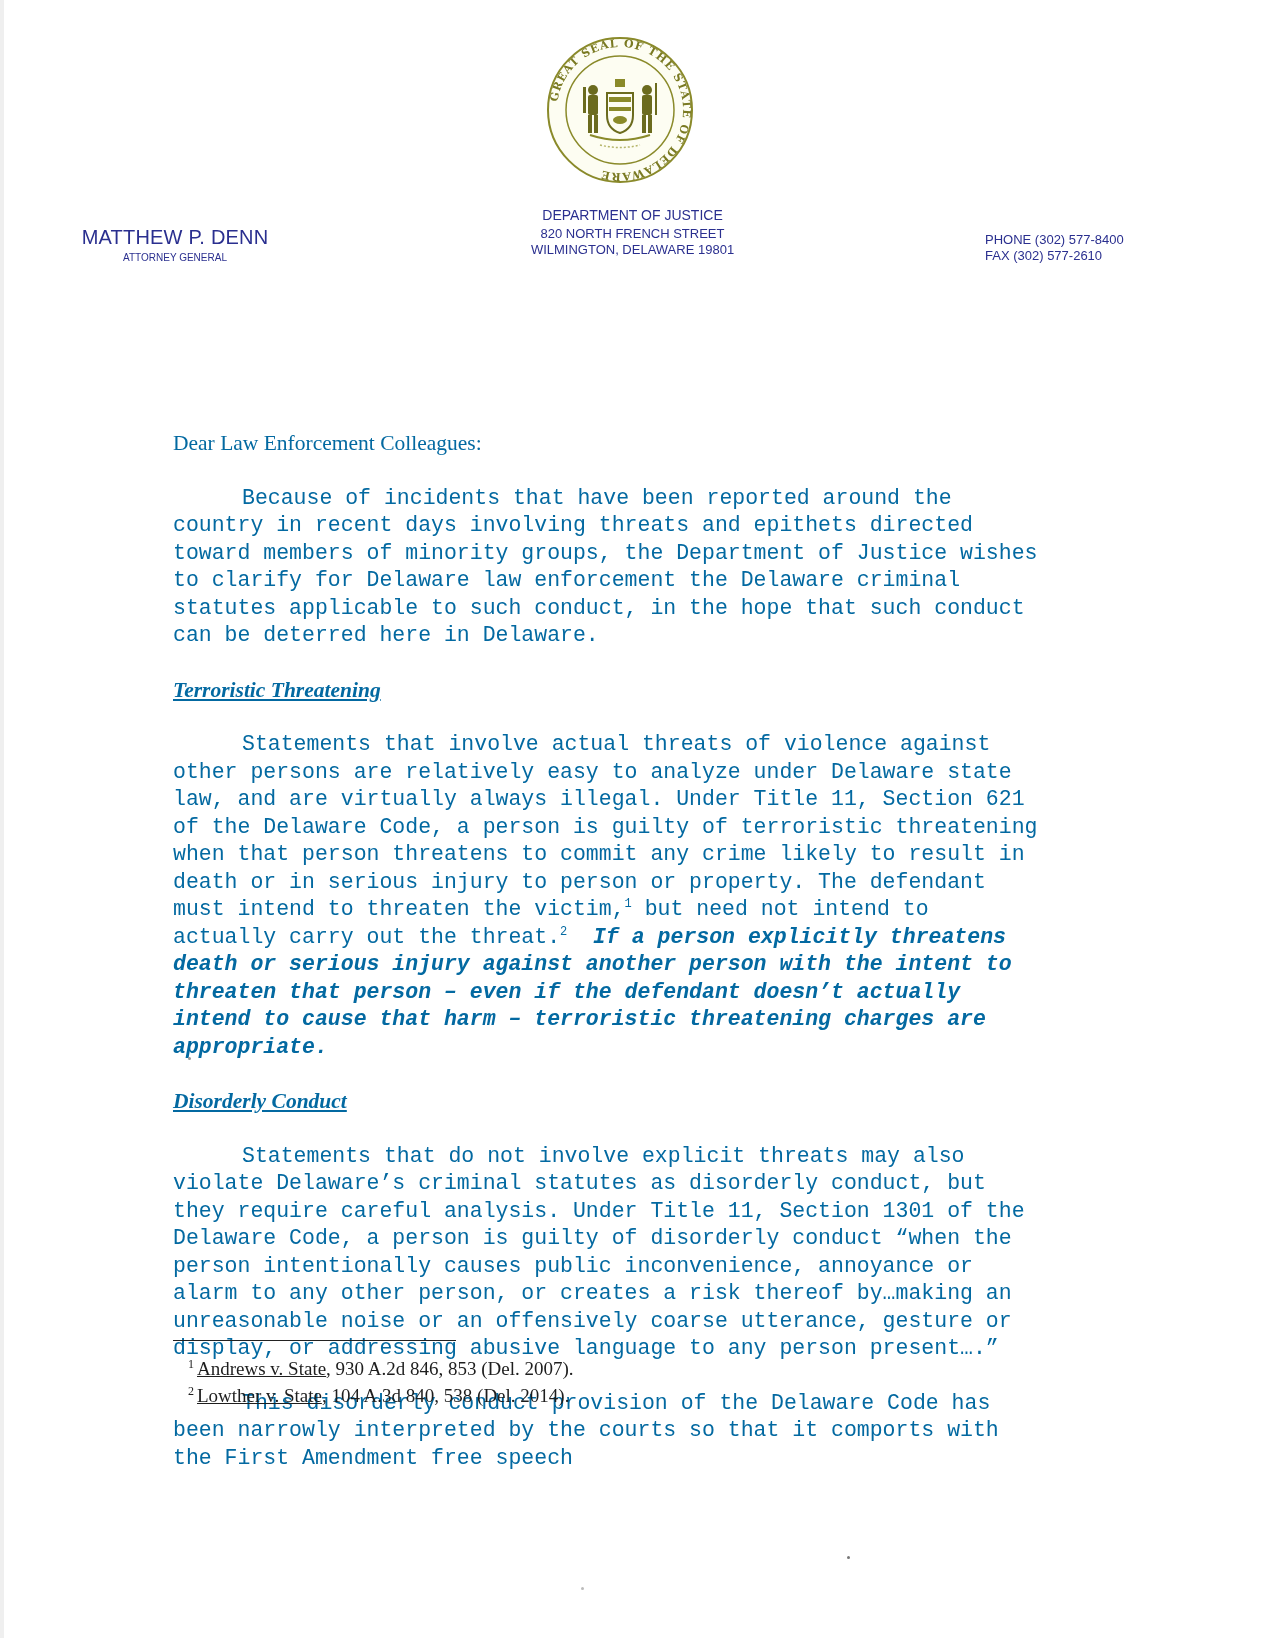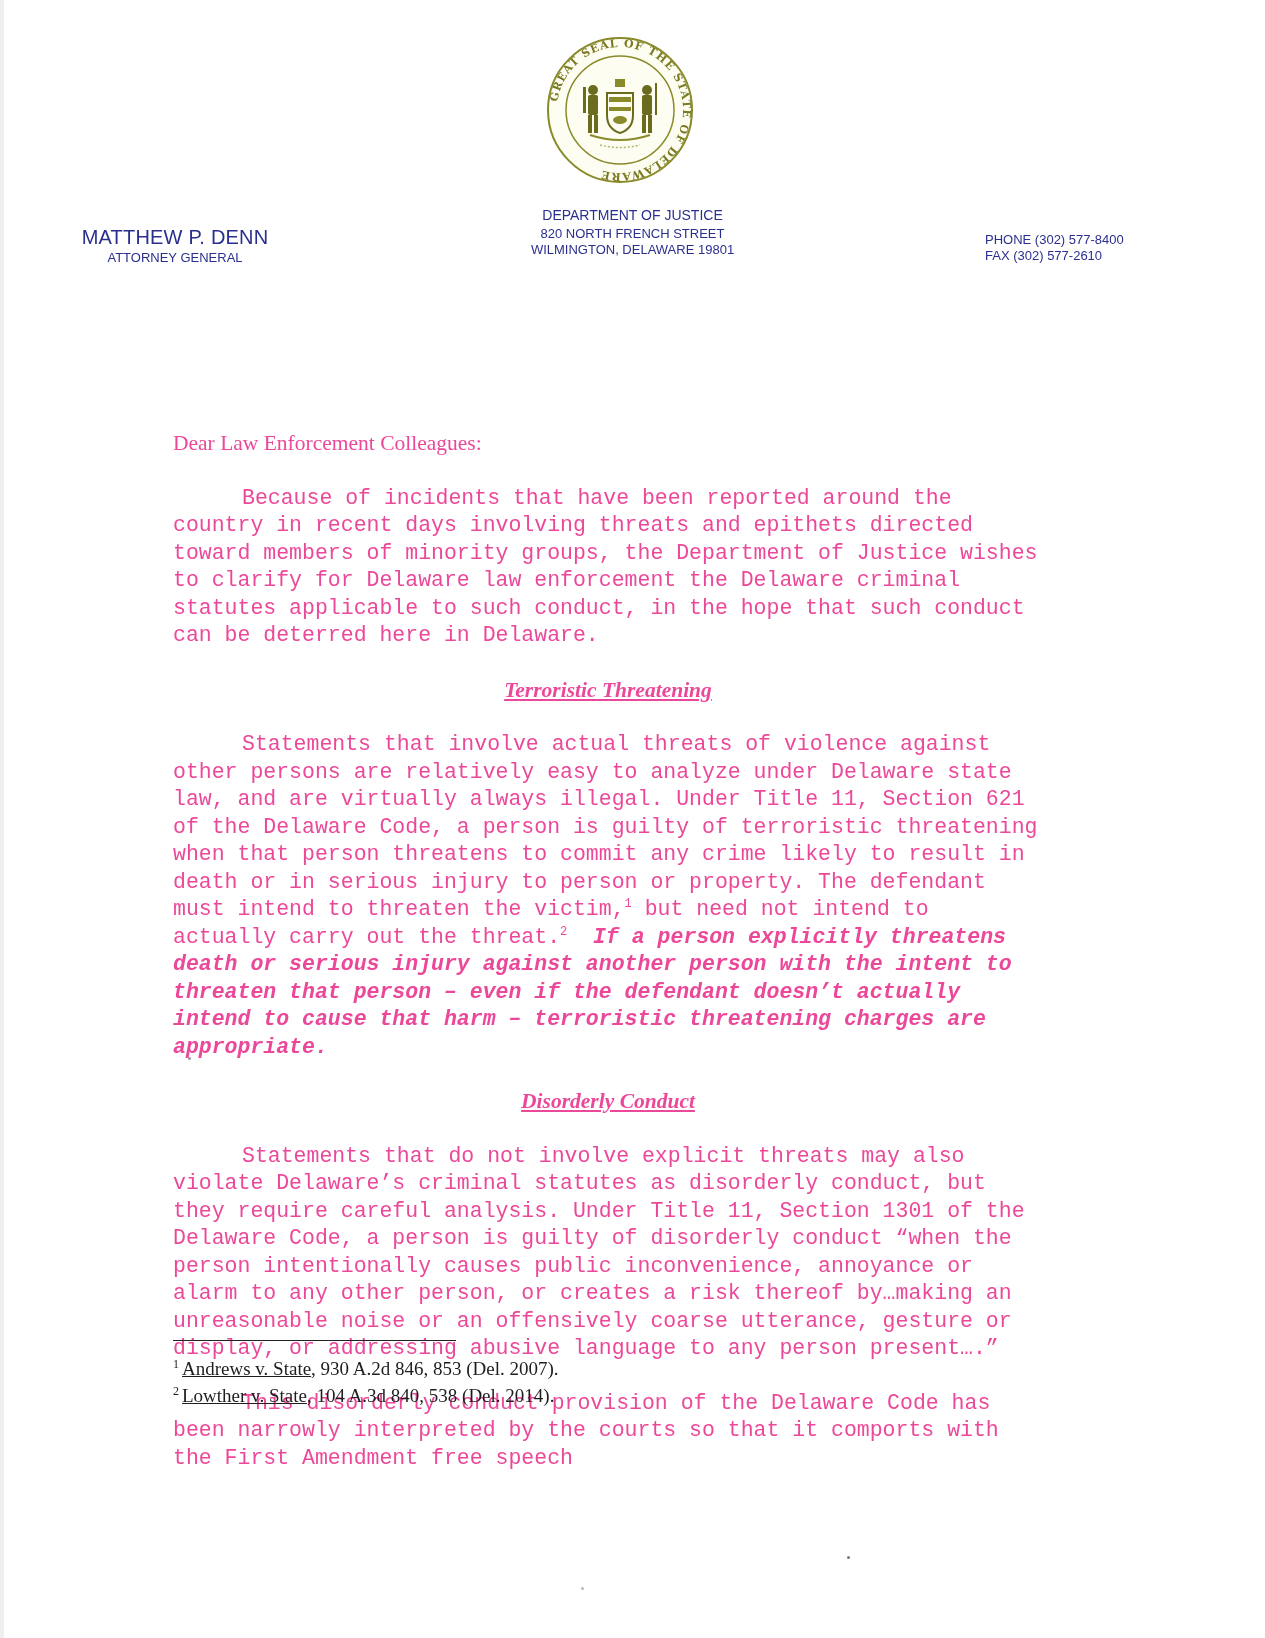--- a/index.html
+++ b/index.html
@@ -30,21 +30,21 @@
     }
     .letterhead-blue { color: #2a2f8f; font-family: "Liberation Sans", "DejaVu Sans", sans-serif; }
     .ag-block {
       position: absolute;
       left: 60px;
       top: 226px;
       width: 230px;
       text-align: center;
     }
     .ag-name { font-size: 20px; letter-spacing: 0.2px; line-height: 22px; }
-    .ag-title { font-size: 13px; line-height: 16px; margin-top: 2px; }
+    .ag-title { font-size: 10px; line-height: 16px; margin-top: 2px; }
     .doj-block {
       position: absolute;
       left: 440px;
       top: 204px;
       width: 385px;
       text-align: center;
     }
     .doj-name { font-size: 14px; line-height: 22px; }
     .doj-addr { font-size: 13px; line-height: 16px; }
     .contact-block {
@@ -55,46 +55,45 @@
       font-size: 13px;
       line-height: 16px;
     }
     .letter {
       position: absolute;
       left: 173px;
       top: 430px;
       width: 870px;
       font-size: 21.5px;
       line-height: 27.5px;
-      color: #ec4899;
+      color: #0369a1;
     }
     .letter p { margin: 0; }
     .salutation { margin-bottom: 27px !important; }
     .indent { text-indent: 69px; font-family: Liberation Mono, monospace; }
     .heading {
       font-style: italic;
       font-weight: bold;
       text-decoration: underline;
       margin: 27px 0 27px 0 !important;
-      text-align: center;
     }
     .emph { font-style: italic; font-weight: bold; }
     sup { font-size: 12px; line-height: 0; vertical-align: 8px; }
     .spacer { height: 27px; }
     .fn-rule {
       position: absolute;
       left: 173px;
       top: 1340px;
       width: 283px;
       height: 0;
       border-top: 1.5px solid #222;
     }
     .footnotes {
       position: absolute;
-      left: 173px;
+      left: 188px;
       top: 1355px;
       font-size: 19px;
       line-height: 27px;
       color: #1e1e1e;
     }
     .footnotes .case { text-decoration: underline; }
     .footnotes sup { font-size: 12px; vertical-align: 7px; margin-right: 3px; }
     .stray-dot {
       position: absolute;
       width: 3px; height: 3px;

